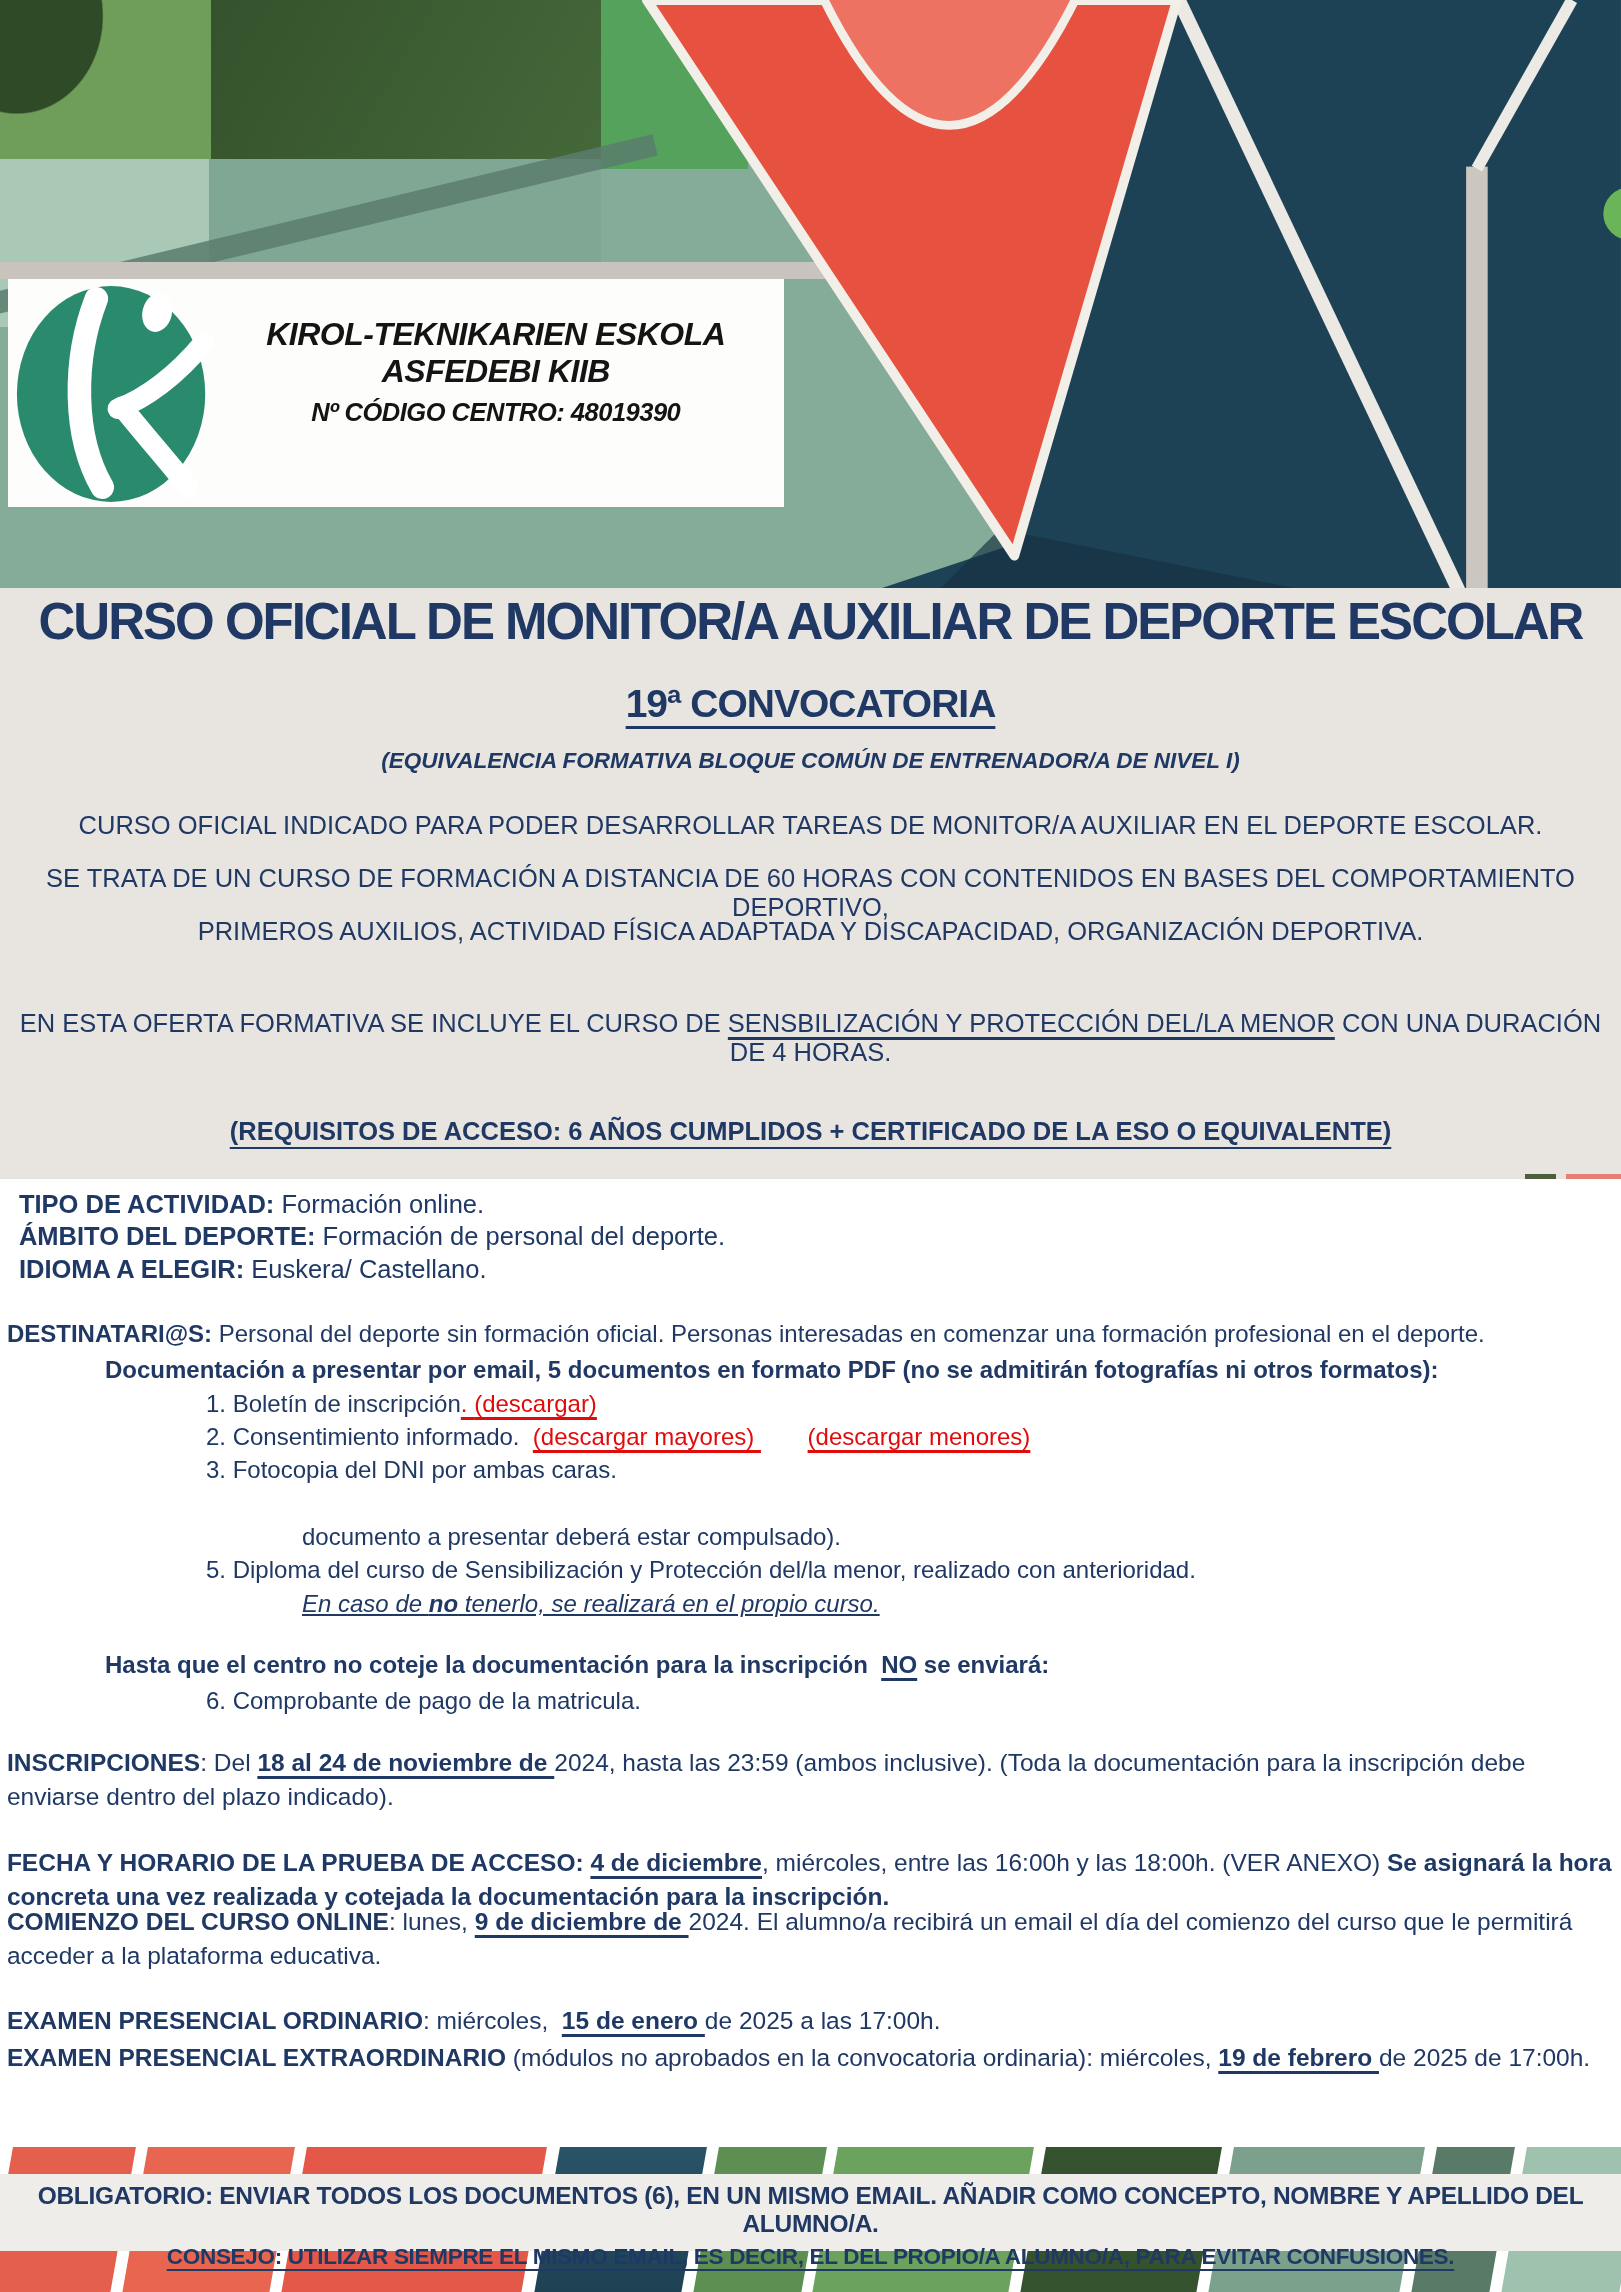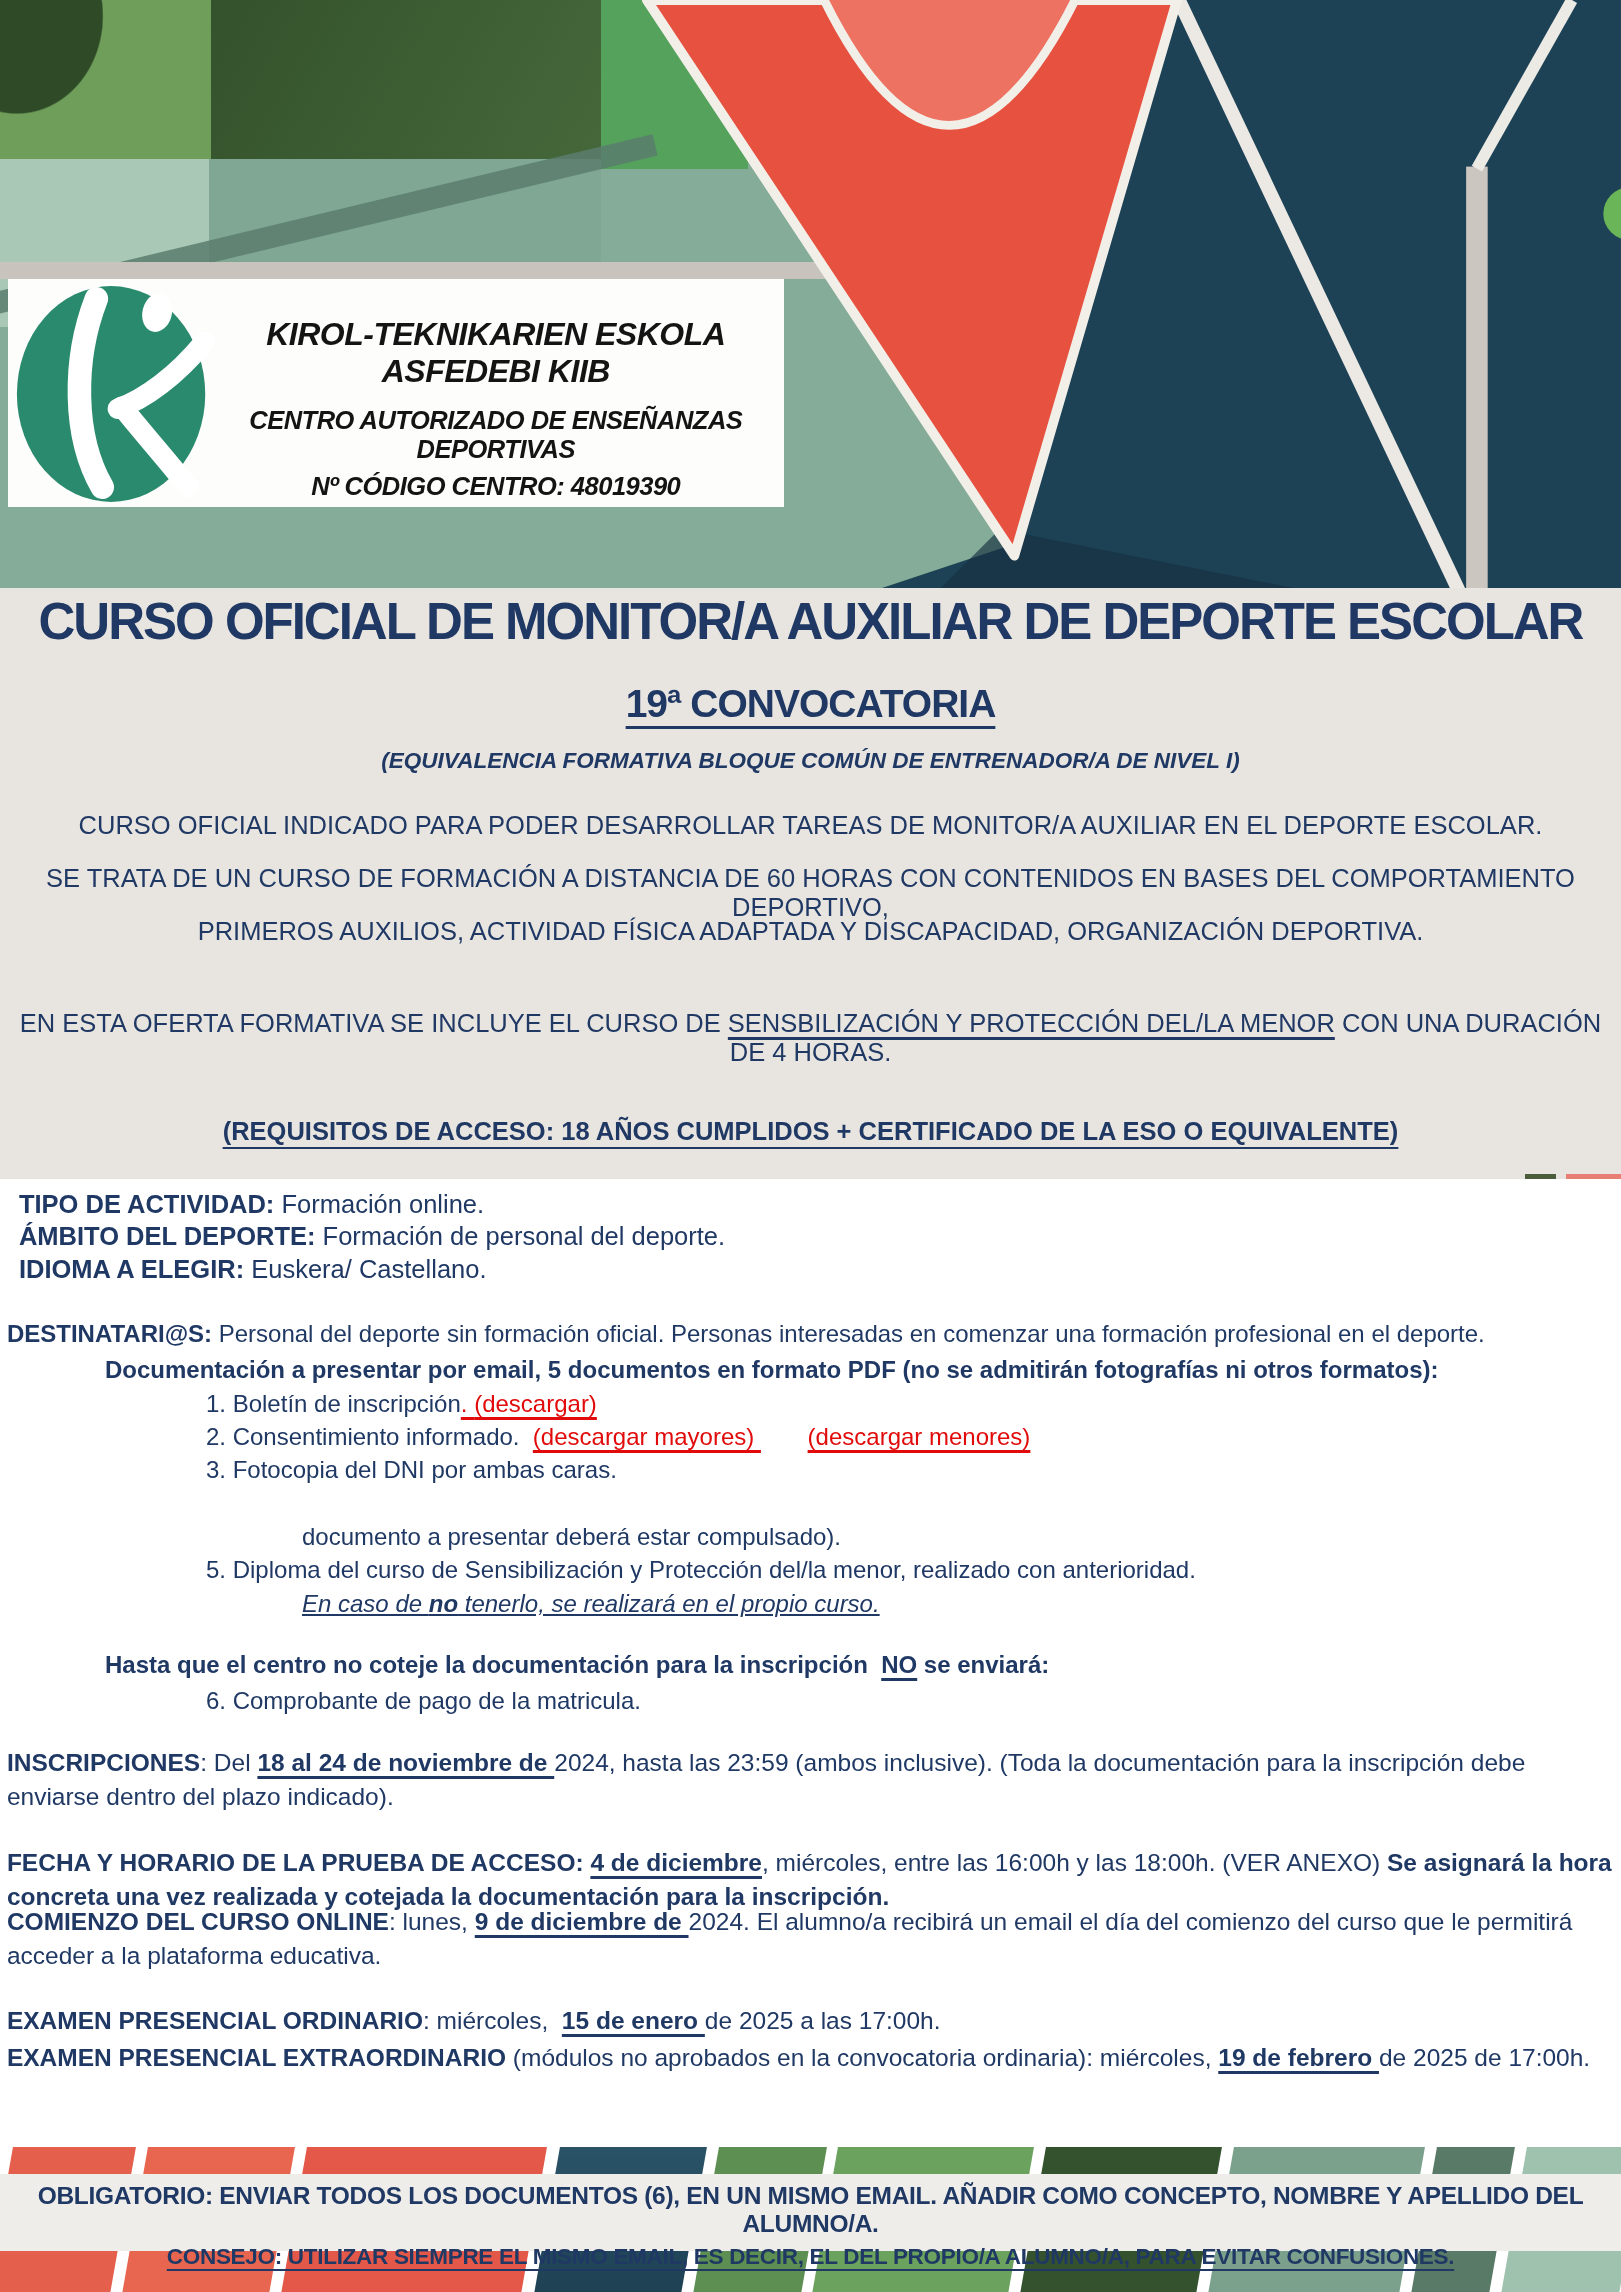--- a/index.html
+++ b/index.html
@@ -107,35 +107,34 @@
     <div class="abs logo-box">
       <svg class="logo-mark" width="206" height="222" viewBox="0 0 210 226">
         <ellipse cx="101" cy="113" rx="96" ry="110" fill="#2a8a6d"></ellipse>
         <path d="M 86,16 C 62,78 62,156 92,208" stroke="#ffffff" stroke-width="24" fill="none" stroke-linecap="round"></path>
         <ellipse cx="148" cy="30" rx="15" ry="20" fill="#ffffff" transform="rotate(14 148 30)"></ellipse>
         <path d="M 196,60 C 168,94 136,118 108,128" stroke="#ffffff" stroke-width="21" fill="none" stroke-linecap="round"></path>
         <path d="M 112,126 C 138,158 160,183 180,208" stroke="#ffffff" stroke-width="21" fill="none" stroke-linecap="round"></path>
       </svg>
       <div class="logo-text">
         <div class="l1">KIROL-TEKNIKARIEN ESKOLA ASFEDEBI KIIB</div>
-        <div class="l2">CENTRO AUTORIZADO DE ENSEÑANZAS DEPORTIVAS</div>
         <div class="l3">Nº CÓDIGO CENTRO: 48019390</div>
       </div>
     </div>
   </div>
 
   <div class="abs beige">
     <div class="title">CURSO OFICIAL DE MONITOR/A AUXILIAR DE DEPORTE ESCOLAR</div>
     <div class="conv">19ª CONVOCATORIA</div>
     <div class="equiv">(EQUIVALENCIA FORMATIVA BLOQUE COMÚN DE ENTRENADOR/A DE NIVEL I)</div>
     <div class="i1">CURSO OFICIAL INDICADO PARA PODER DESARROLLAR TAREAS DE MONITOR/A AUXILIAR EN EL DEPORTE ESCOLAR.</div>
     <div class="i2">SE TRATA DE UN CURSO DE FORMACIÓN A DISTANCIA DE 60 HORAS CON CONTENIDOS EN BASES DEL COMPORTAMIENTO DEPORTIVO,</div>
     <div class="i3">PRIMEROS AUXILIOS, ACTIVIDAD FÍSICA ADAPTADA Y DISCAPACIDAD, ORGANIZACIÓN DEPORTIVA.</div>
     <div class="oferta"><span>EN ESTA OFERTA FORMATIVA SE INCLUYE EL CURSO DE </span><span class="su">SENSBILIZACIÓN Y PROTECCIÓN DEL/LA MENOR</span><span> CON UNA DURACIÓN DE 4 HORAS.</span></div>
-    <div class="req">(REQUISITOS DE ACCESO: 18 AÑOS CUMPLIDOS + CERTIFICADO DE LA ESO O EQUIVALENTE)</div>
+    <div class="req">(REQUISITOS DE ACCESO: 6 AÑOS CUMPLIDOS + CERTIFICADO DE LA ESO O EQUIVALENTE)</div>
   </div>
 
   <div class="abs sliver-green"></div>
   <div class="abs sliver-red"></div>
 
   <div class="abs white">
     <div class="det" style="top:8.8px"><span class="sb">TIPO DE ACTIVIDAD:</span><span> Formación online.</span></div>
     <div class="det" style="top:41px"><span class="sb">ÁMBITO DEL DEPORTE:</span><span> Formación de personal del deporte.</span></div>
     <div class="det" style="top:74px"><span class="sb">IDIOMA A ELEGIR:</span><span> Euskera/ Castellano.</span></div>
 

